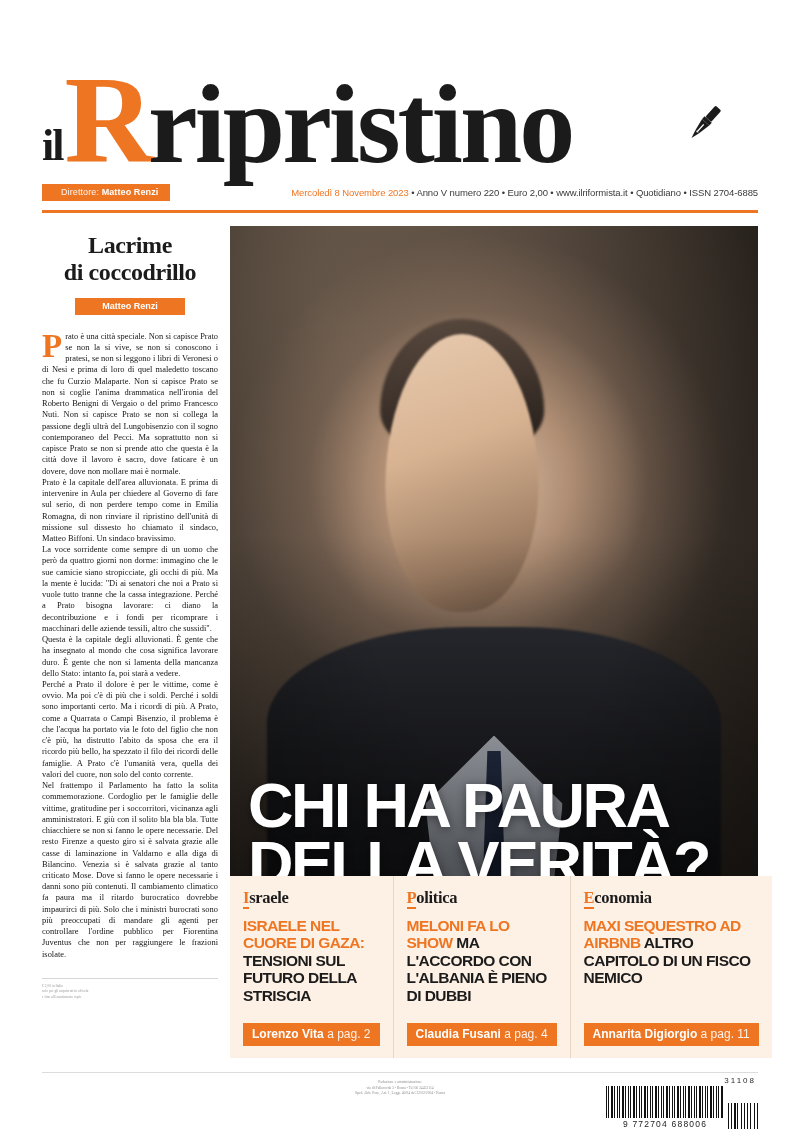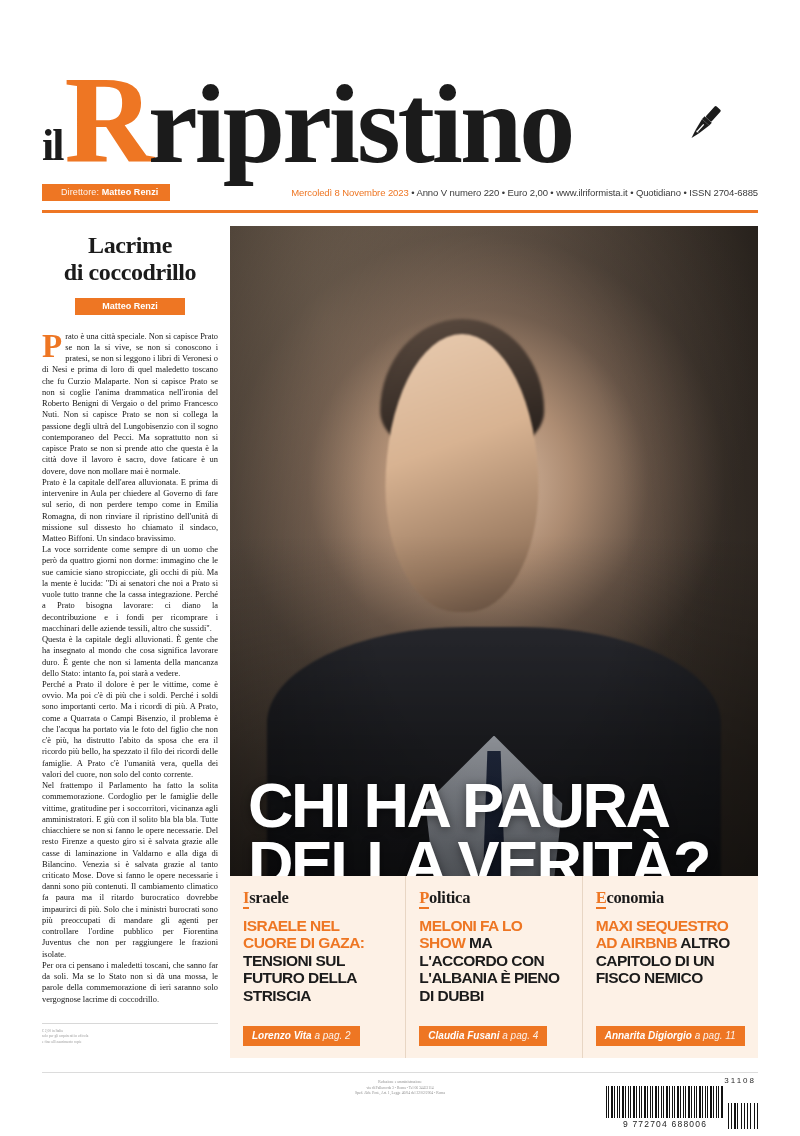--- a/index.html
+++ b/index.html
@@ -299,26 +299,25 @@
     font-size: 15.5px;
     line-height: 1.13;
     letter-spacing: -0.55px;
     color: #1b1b1b;
   }
   .box-head .or { color: #ee7623; }
   .box-credit {
     margin-top: auto;
     background: #ee7623;
     color: #fff;
-    font-size: 10px;
+    font-size: 12px;
     font-weight: 700;
     padding: 4px 9px 5px 9px;
     align-self: flex-start;
     white-space: nowrap;
-    font-style: italic;
   }
   .box-credit .pg { font-weight: 400; opacity: 0.9; }
 
   
   .footer {
     position: absolute;
     left: 42px; right: 42px; top: 1072px;
     height: 52px;
     border-top: 0.6px solid #dcdcdc;
     padding-top: 8px;
@@ -417,21 +416,20 @@
         <div>di coccodrillo</div>
       </div>
       <div class="edit-byline">Matteo Renzi</div>
       <div class="edit-body">
         <p class="dropcap-p">Prato è una città speciale. Non si capisce Prato se non la si vive, se non si conoscono i pratesi, se non si leggono i libri di Veronesi o di Nesi e prima di loro di quel maledetto toscano che fu Curzio Malaparte. Non si capisce Prato se non si coglie l'anima drammatica nell'ironia del Roberto Benigni di Vergaio o del primo Francesco Nuti. Non si capisce Prato se non si collega la passione degli ultrà del Lungobisenzio con il sogno contemporaneo del Pecci. Ma soprattutto non si capisce Prato se non si prende atto che questa è la città dove il lavoro è sacro, dove faticare è un dovere, dove non mollare mai è normale.</p>
         <p>Prato è la capitale dell'area alluvionata. E prima di intervenire in Aula per chiedere al Governo di fare sul serio, di non perdere tempo come in Emilia Romagna, di non rinviare il ripristino dell'unità di missione sul dissesto ho chiamato il sindaco, Matteo Biffoni. Un sindaco bravissimo.</p>
         <p>La voce sorridente come sempre di un uomo che però da quattro giorni non dorme: immagino che le sue camicie siano stropicciate, gli occhi di più. Ma la mente è lucida: "Di ai senatori che noi a Prato si vuole tutto tranne che la cassa integrazione. Perché a Prato bisogna lavorare: ci diano la decontribuzione e i fondi per ricomprare i macchinari delle aziende tessili, altro che sussidi".</p>
         <p>Questa è la capitale degli alluvionati. È gente che ha insegnato al mondo che cosa significa lavorare duro. È gente che non si lamenta della mancanza dello Stato: intanto fa, poi starà a vedere.</p>
         <p>Perché a Prato il dolore è per le vittime, come è ovvio. Ma poi c'è di più che i soldi. Perché i soldi sono importanti certo. Ma i ricordi di più. A Prato, come a Quarrata o Campi Bisenzio, il problema è che l'acqua ha portato via le foto del figlio che non c'è più, ha distrutto l'abito da sposa che era il ricordo più bello, ha spezzato il filo dei ricordi delle famiglie. A Prato c'è l'umanità vera, quella dei valori del cuore, non solo del conto corrente.</p>
         <p>Nel frattempo il Parlamento ha fatto la solita commemorazione. Cordoglio per le famiglie delle vittime, gratitudine per i soccorritori, vicinanza agli amministratori. E giù con il solito bla bla bla. Tutte chiacchiere se non si fanno le opere necessarie. Del resto Firenze a questo giro si è salvata grazie alle casse di laminazione in Valdarno e alla diga di Bilancino. Venezia si è salvata grazie al tanto criticato Mose. Dove si fanno le opere necessarie i danni sono più contenuti. Il cambiamento climatico fa paura ma il ritardo burocratico dovrebbe impaurirci di più. Solo che i ministri burocrati sono più preoccupati di mandare gli agenti per controllare l'ordine pubblico per Fiorentina Juventus che non per raggiungere le frazioni isolate.</p>
-        <p>Per ora ci pensano i maledetti toscani, che sanno far da soli. Ma se lo Stato non si dà una mossa, le parole della commemorazione di ieri saranno solo vergognose lacrime di coccodrillo.</p>
       </div>
       <div class="fineprint" style="white-space: pre-line;">€ 2,00 in Italia
 solo per gli acquirenti in edicola
 e fino all'esaurimento copie</div>
     </div>
 
     <div class="hero">
       <div class="hero-photo">
         <div class="hero-figure">
           <div class="hero-suit"></div>

